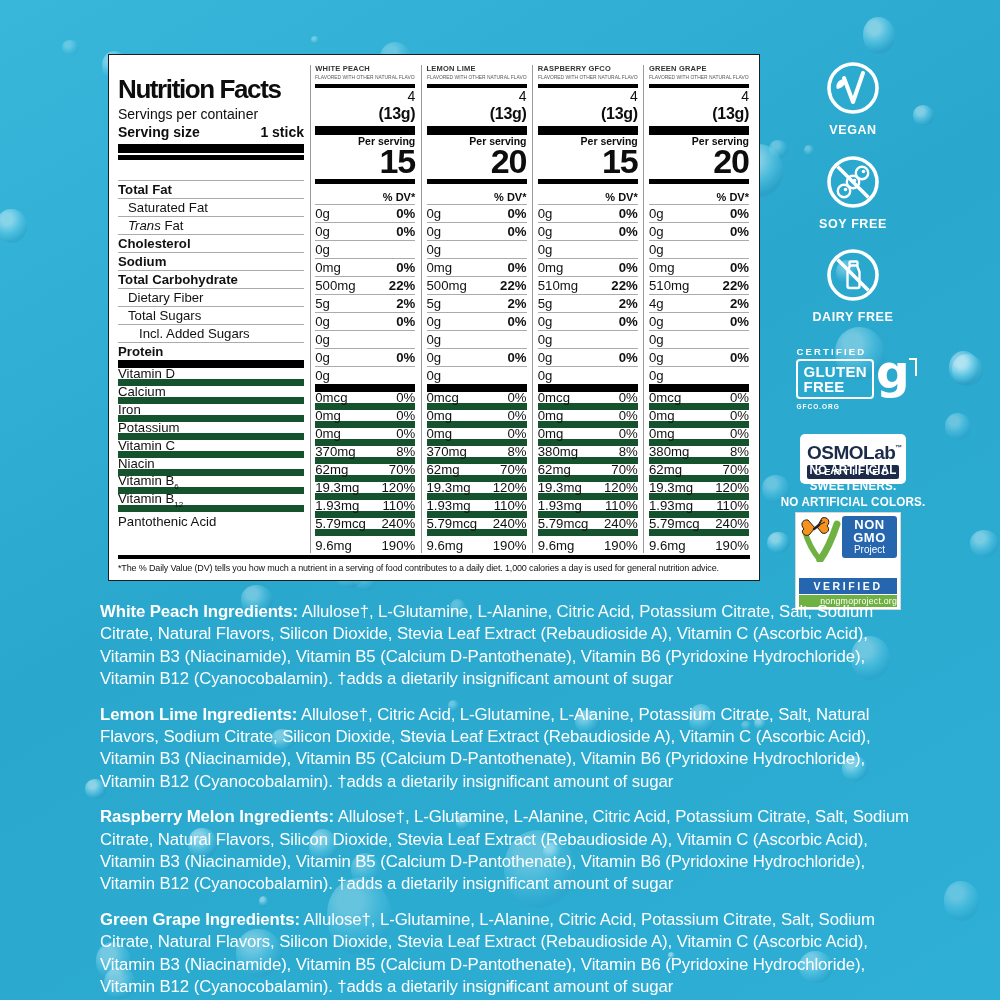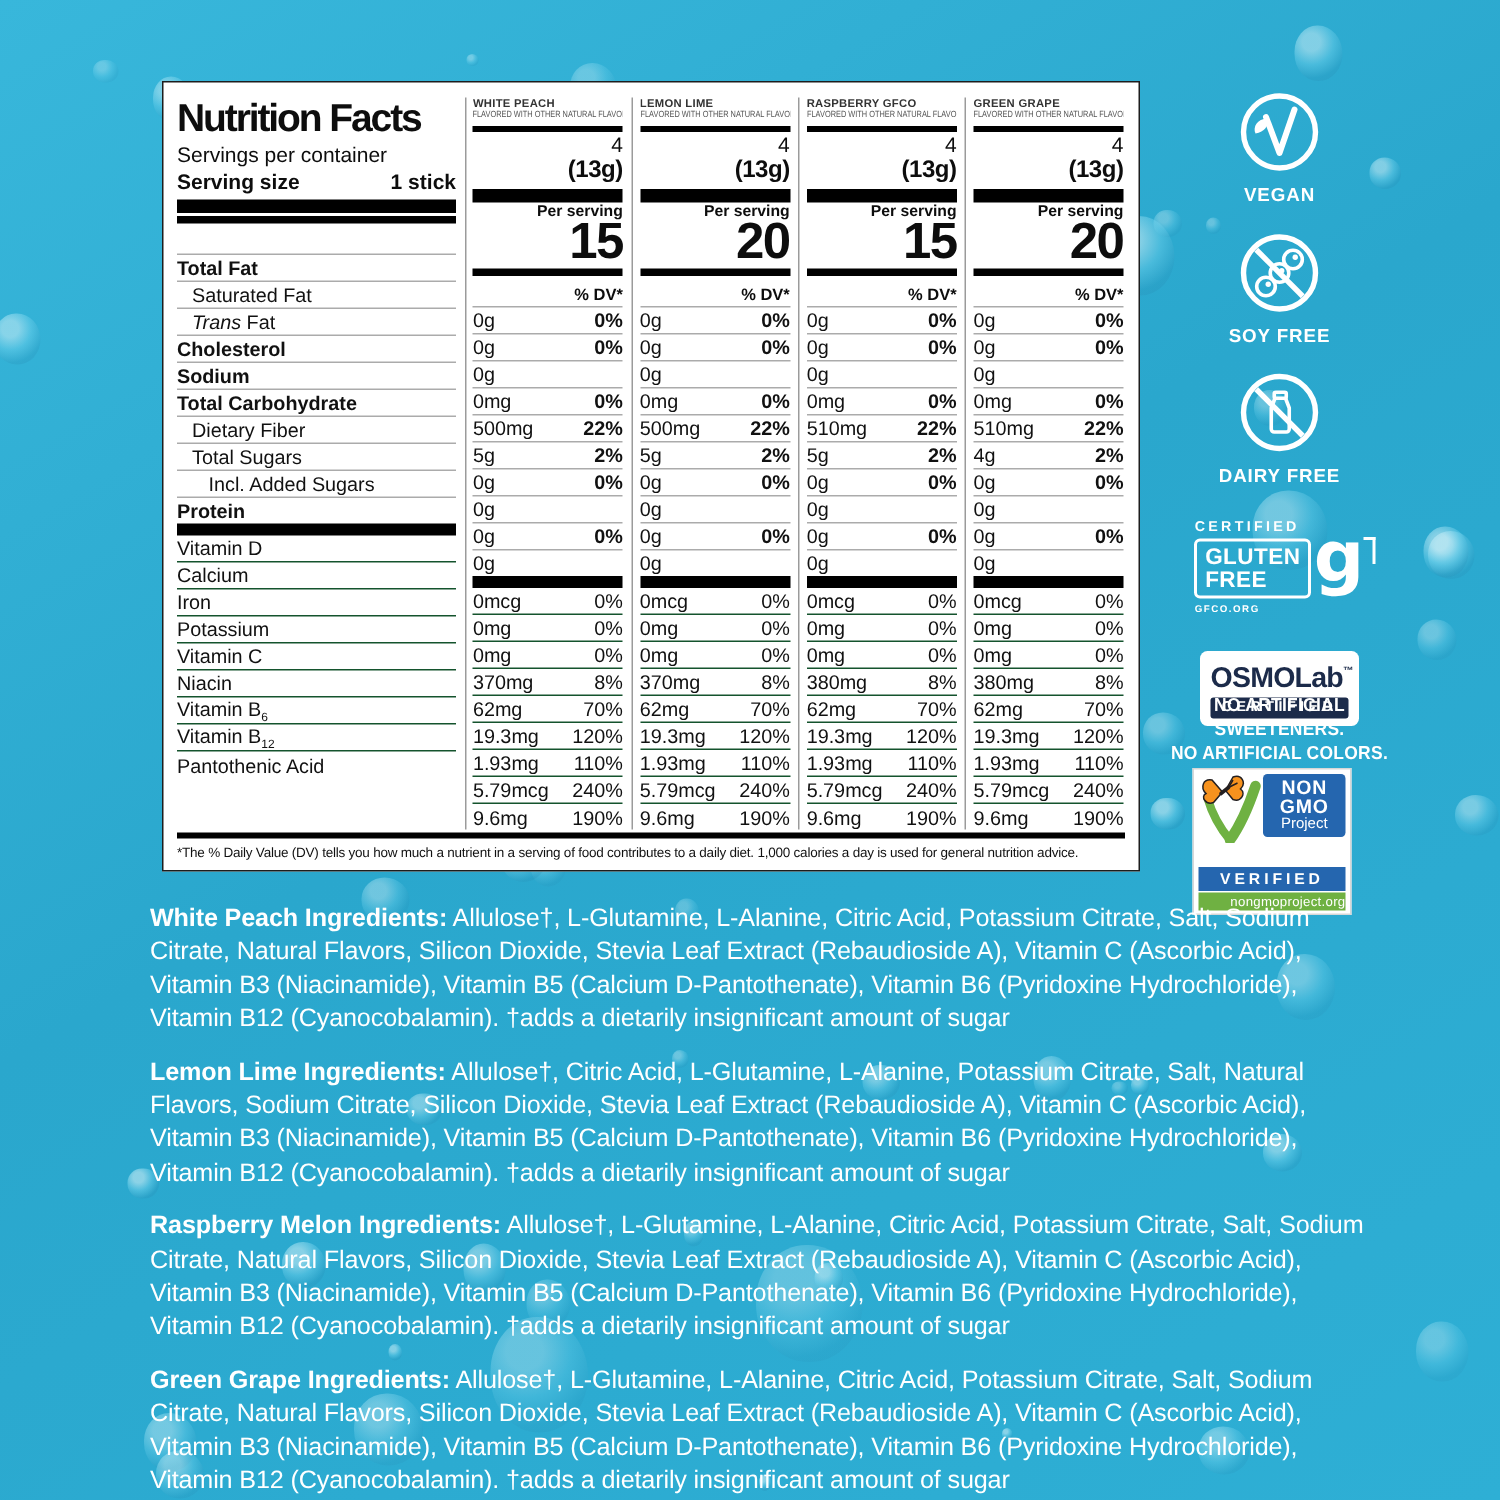--- a/index.html
+++ b/index.html
@@ -7,21 +7,21 @@
   .bg{position:absolute;inset:0;background:linear-gradient(150deg,#38b7db,#2aa7cd 45%,#2eafd5);overflow:hidden;}
   .drop{position:absolute;border-radius:48% 52% 50% 50%;
     background:radial-gradient(circle at 35% 30%, rgba(235,252,255,.6) 0 18%, rgba(130,220,244,.45) 45%,
       rgba(40,140,180,.28) 72%, rgba(40,140,180,.34) 82%, rgba(40,140,180,0) 85%);}
 
   
   .nf-card{position:absolute;left:108px;top:54px;width:652px;height:527px;background:#fff;
     border:1.5px solid #1d1d1d;box-sizing:border-box;padding:8px 9px 6px 9px;color:#0d0d0d;}
   .nf-cols{position:relative;display:flex;gap:11.25px;height:490px;}
   .vdiv{position:absolute;top:2px;bottom:0;width:1px;background:#9b9b9b;}
-  .lcol{width:186px;flex:none;}
+  .lcol{width:186px;flex:none;margin-top:11px;}
   .vcol{width:100px;flex:none;}
 
   .nf-title{font-size:26px;font-weight:900;letter-spacing:-1.4px;height:30px;line-height:30px;white-space:nowrap;}
   .lrow-serv{font-size:14px;height:19px;line-height:20px;}
   .lrow-ssize{font-size:14px;font-weight:bold;height:19px;line-height:19px;display:flex;justify-content:space-between;}
   .hbar9{height:9px;background:#000;margin-top:2px;}
   .hbar5{height:5px;background:#000;margin-top:2px;}
   .hbar4{height:4px;background:#000;margin-top:1px;}
   .calories-word{font-size:24px;font-weight:900;height:34px;line-height:44px;letter-spacing:-0.5px;}
   .dvgap{height:20px;}
@@ -31,21 +31,21 @@
   .fn2{font-size:6px;color:#555;line-height:8px;transform:scaleX(.82);transform-origin:left;white-space:nowrap;}
   .fserv{font-size:14px;text-align:right;height:16px;line-height:17px;}
   .fweight{font-size:16px;font-weight:800;text-align:right;height:20px;line-height:19px;letter-spacing:-.3px;}
   .fps{font-size:10.5px;font-weight:bold;text-align:right;height:12px;line-height:13px;}
   .fcal{font-size:34px;font-weight:900;text-align:right;height:30px;line-height:29px;letter-spacing:-1px;}
   .fdv{font-size:11px;font-weight:bold;text-align:right;height:20px;line-height:27px;}
 
   .nrow{height:18px;display:flex;align-items:center;justify-content:space-between;
     font-size:13.2px;color:#111;box-sizing:border-box;}
   .nrow.macro{border-top:1px solid #ababab;}
-  .nrow.vit{border-bottom:1px solid #14532d;}
+  .nrow.vit{border-bottom:7px solid #14532d;}
   .nrow.vit:last-child{border-bottom:none;}
   .nrow.b{font-weight:bold;}
   .nrow.ind1 span{padding-left:10px;}
   .nrow.ind2 span{padding-left:21px;}
   .nrow .pct.b{font-weight:bold;}
   .nrow sub{font-size:8px;}
   .thickbar{height:8px;background:#000;}
   .finalbar{height:4px;background:#000;margin-top:2px;}
   .footnote{font-size:9px;color:#111;margin-top:4px;white-space:nowrap;letter-spacing:-.15px;}
 

